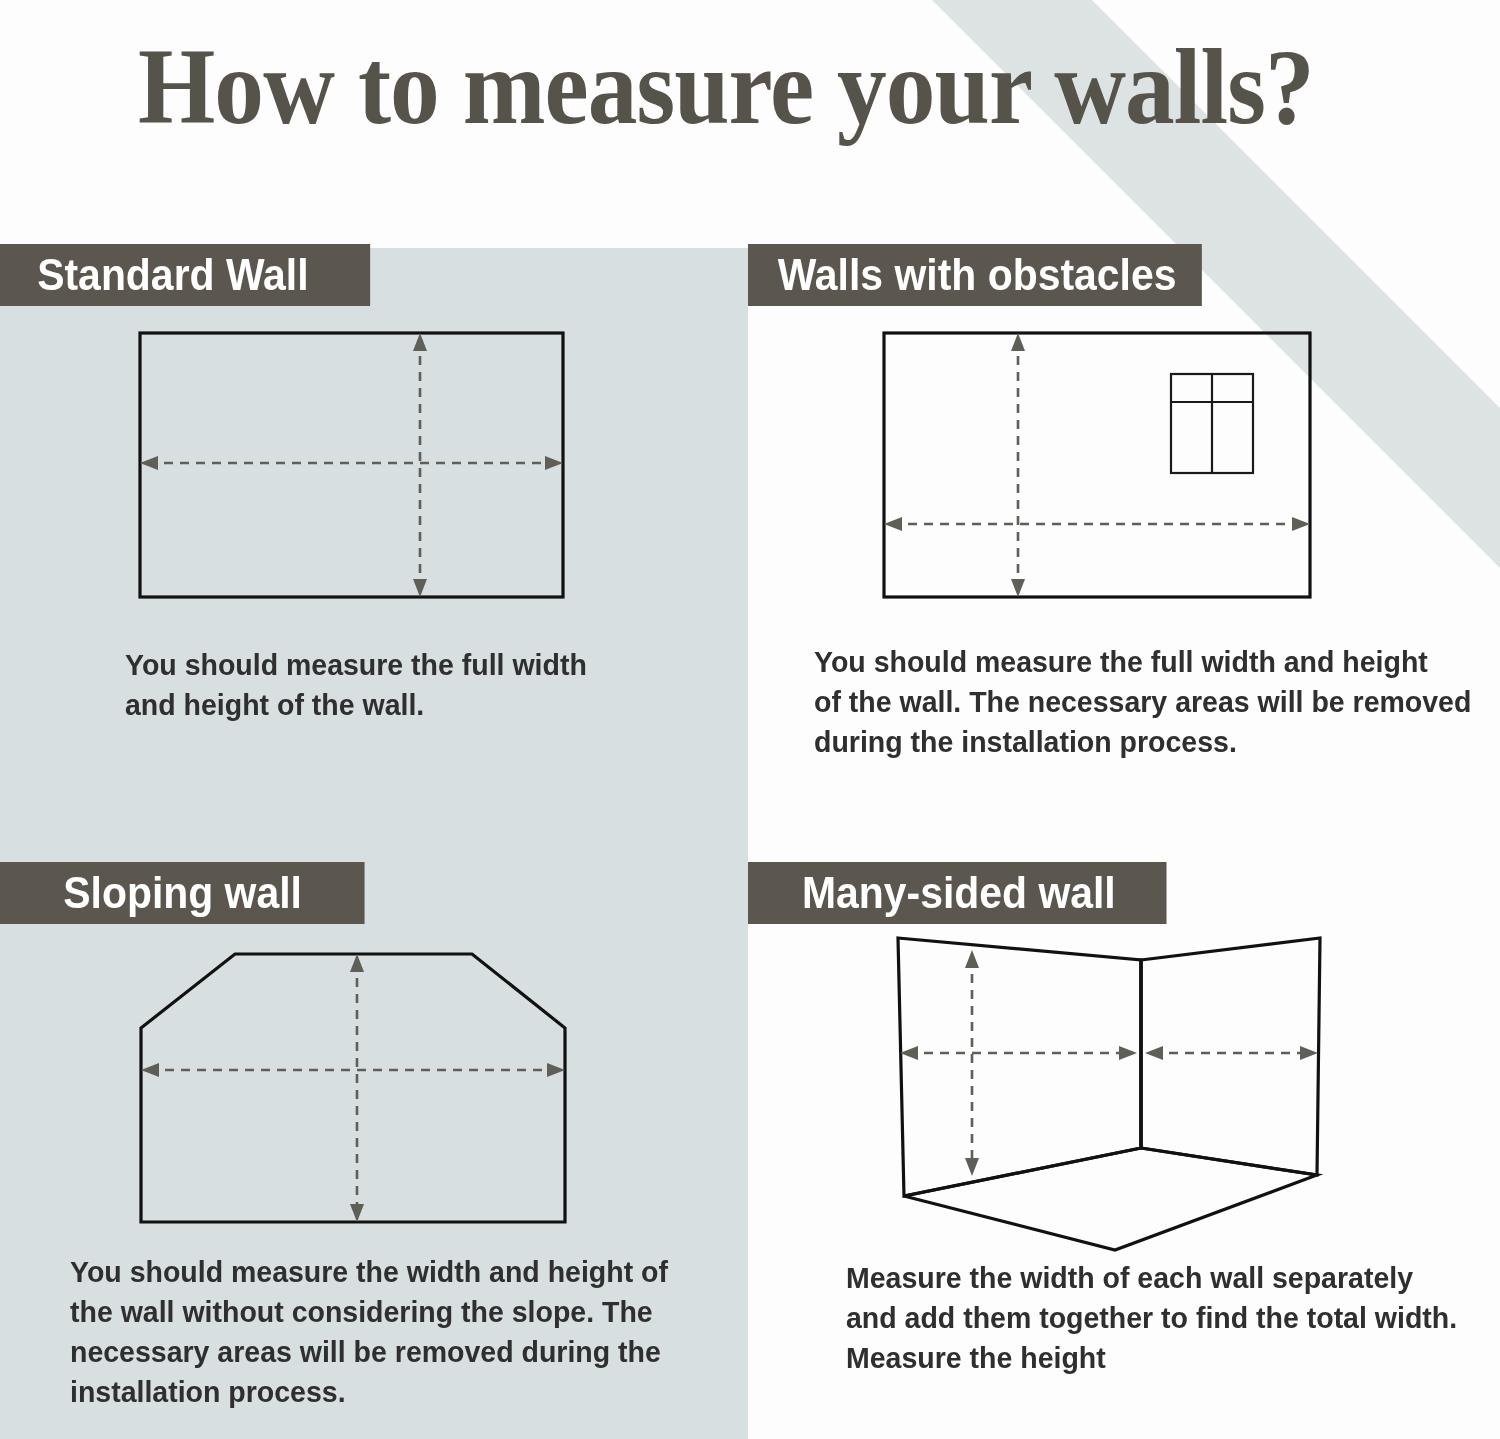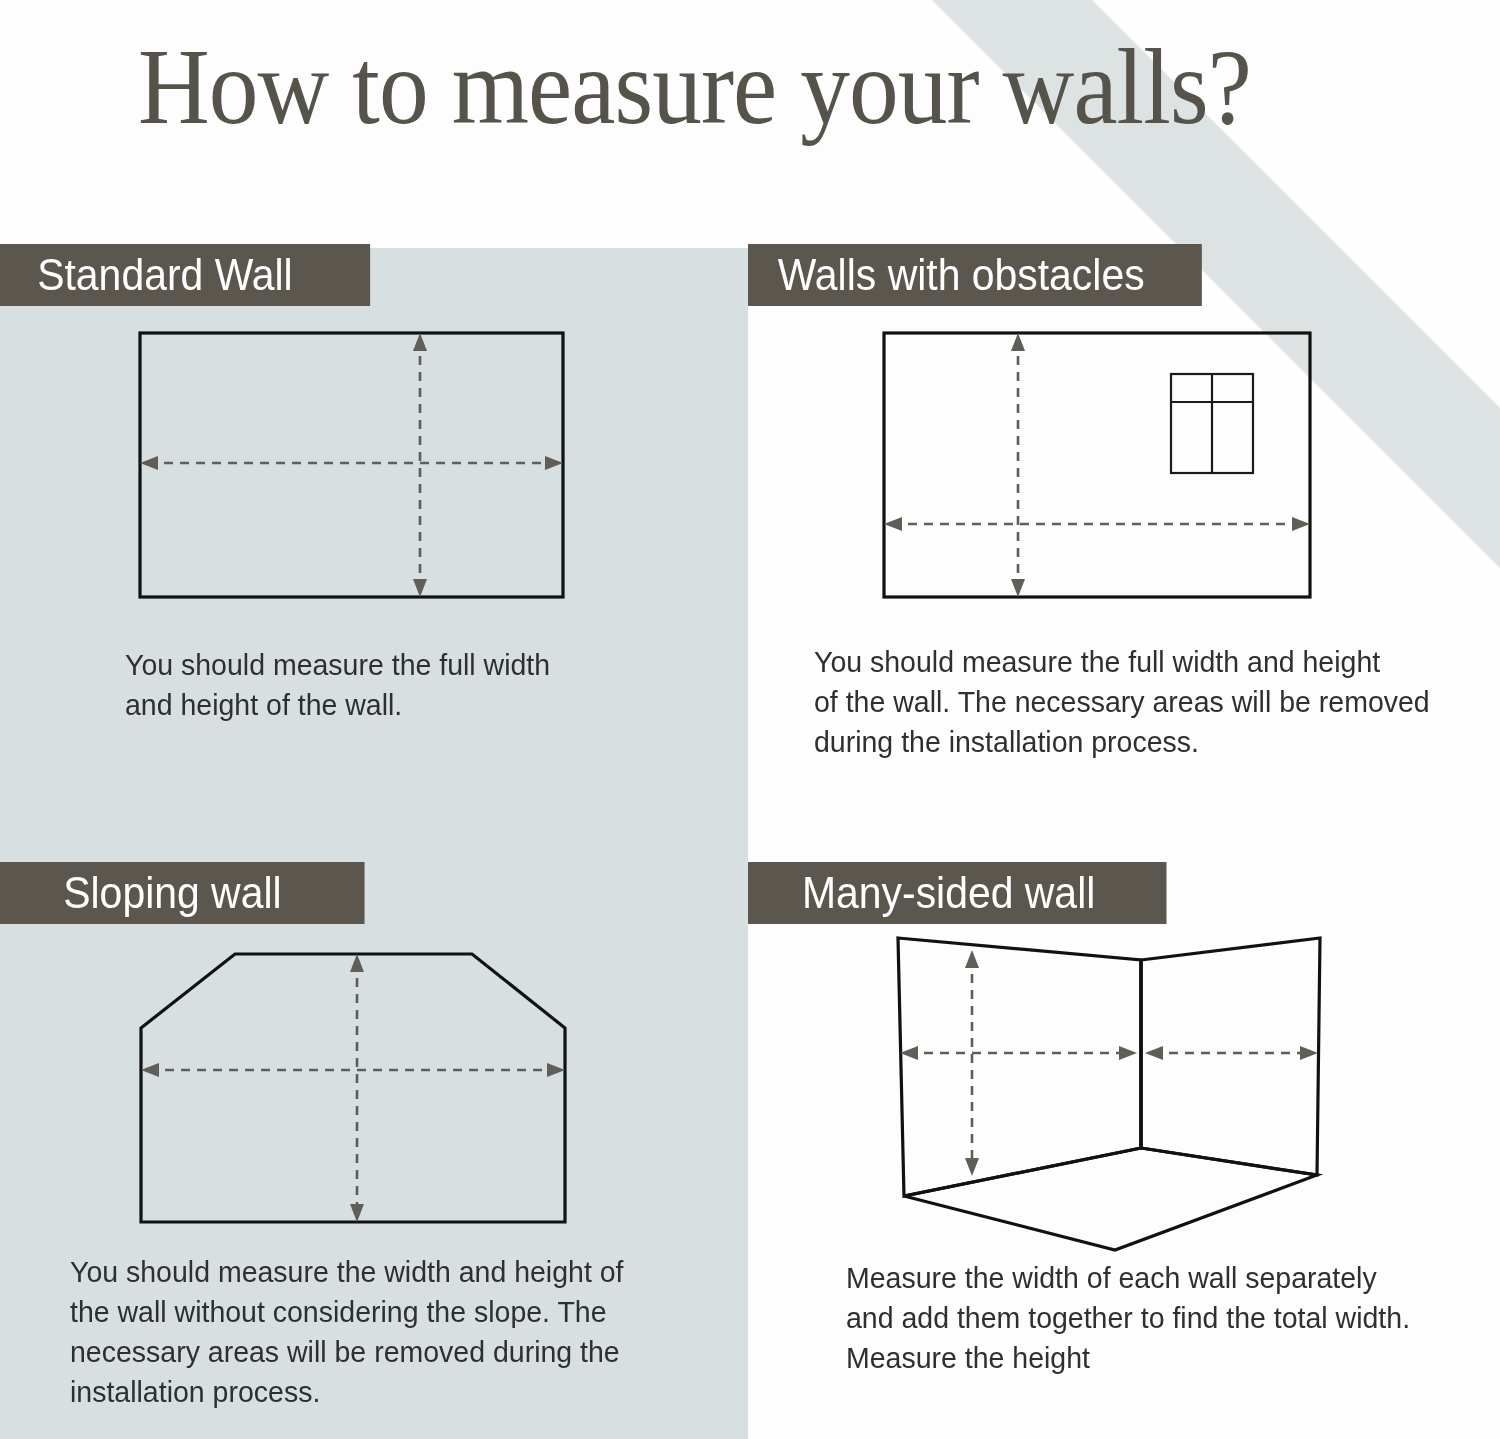--- a/index.html
+++ b/index.html
@@ -3,21 +3,21 @@
 <meta charset="utf-8">
 <style>
   html,body{margin:0;padding:0;}
   body{
     width:1500px;height:1439px;
     background:#fdfdfd;
     font-family:"Liberation Sans", sans-serif;
     position:relative;
     overflow:hidden;
   }
-  #stage{position:absolute;left:0;top:0;width:1500px;height:1439px;}
+  #stage{position:absolute;left:0;top:0;width:1500px;height:1439px;font-weight:bold;}
 
   
   .panel{
     position:absolute;
     background:#d8dfe0;
   }
 
   
   .title{
     position:absolute;

